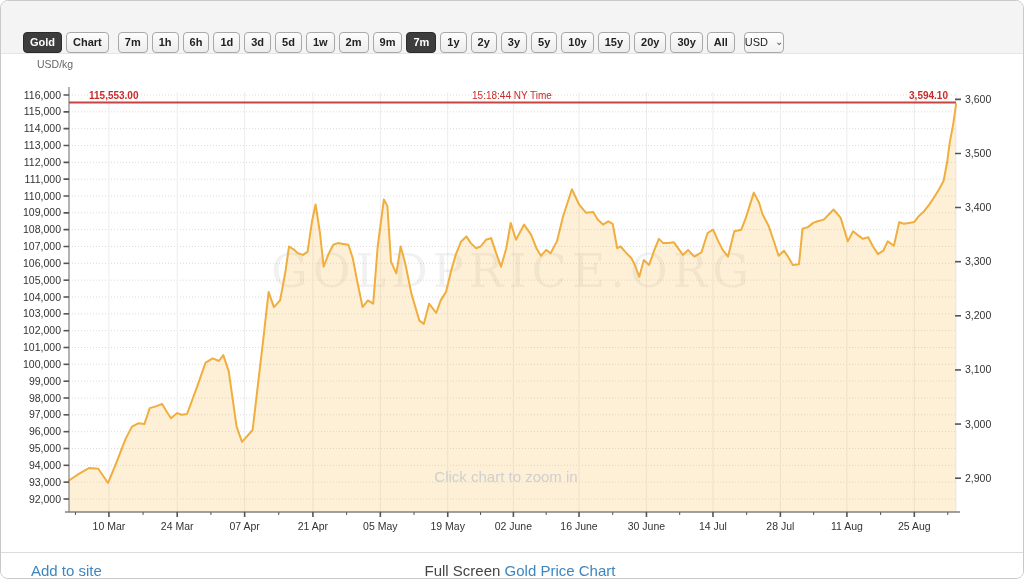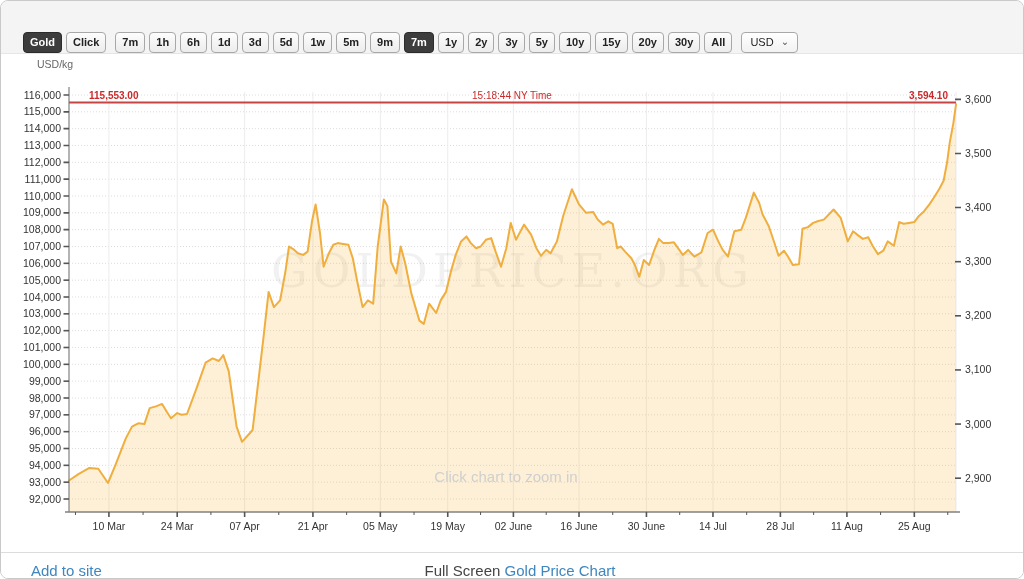--- a/index.html
+++ b/index.html
@@ -2,48 +2,48 @@
 <html><head>
 <meta charset="utf-8">
 <style>
   html,body{margin:0;padding:0;width:1024px;height:579px;background:#fff;font-family:"Liberation Sans",sans-serif;}
   .card{position:absolute;inset:0;border:1px solid #c9c9c9;border-radius:8px;overflow:hidden;background:#fff;box-sizing:border-box;}
   .toolbar{height:53px;box-sizing:border-box;display:flex;align-items:flex-end;padding:0 12px 0 22px;background:#f4f4f4;border-bottom:1px solid #e6e6e6;}
   .group{display:flex;gap:4px;}
   .metals{margin-right:9px;}
   .tb{font-family:"Liberation Sans",sans-serif;font-weight:700;font-size:11px;color:#222;background:linear-gradient(#fdfdfd,#ececec);border:1px solid #a8a8a8;border-radius:4px;padding:4px 6px;cursor:pointer;line-height:1;}
   .tb.sel{background:#3d3d3d;color:#fff;border-color:#2b2b2b;}
-  .currency{margin-left:9px;display:flex;align-items:center;gap:7px;background:linear-gradient(#ffffff,#f2f2f2);border:1px solid #a8a8a8;border-radius:4px;padding:4px 8px;font-size:11px;font-weight:400;color:#222;cursor:pointer;line-height:1;}
+  .currency{margin-left:9px;display:flex;align-items:center;gap:7px;background:linear-gradient(#ffffff,#f2f2f2);border:1px solid #a8a8a8;border-radius:4px;padding:4px 0;font-size:11px;font-weight:400;color:#222;cursor:pointer;line-height:1;}
   .currency .chev{font-size:10px;color:#555;transform:translateY(-1px);}
   .chart-wrap{position:relative;height:498px;background:#fff;}
   svg{display:block;}
   .footer{height:36px;box-sizing:border-box;border-top:1px solid #dcdcdc;display:flex;align-items:center;padding:0 30px;font-size:15px;color:#444;position:relative;background:#fff;}
   .link{color:#3e86c0;cursor:pointer;}
   .footer .center{position:absolute;left:16px;right:0;text-align:center;pointer-events:none;}
   .footer .center .link{pointer-events:auto;}
   .footer .right{margin-left:auto;}
 </style>
 </head>
 <body>
 
 <div class="card">
   <div class="toolbar">
     <div class="group metals" id="metal-buttons">
         <button class="tb sel">Gold</button>
-        <button class="tb">Click</button>
+        <button class="tb">Chart</button>
       </div>
     <div class="group ranges" id="range-buttons">
         <button class="tb">7m</button>
         <button class="tb">1h</button>
         <button class="tb">6h</button>
         <button class="tb">1d</button>
         <button class="tb">3d</button>
         <button class="tb">5d</button>
         <button class="tb">1w</button>
-        <button class="tb">5m</button>
+        <button class="tb">2m</button>
         <button class="tb">9m</button>
         <button class="tb sel">7m</button>
         <button class="tb">1y</button>
         <button class="tb">2y</button>
         <button class="tb">3y</button>
         <button class="tb">5y</button>
         <button class="tb">10y</button>
         <button class="tb">15y</button>
         <button class="tb">20y</button>
         <button class="tb">30y</button>

